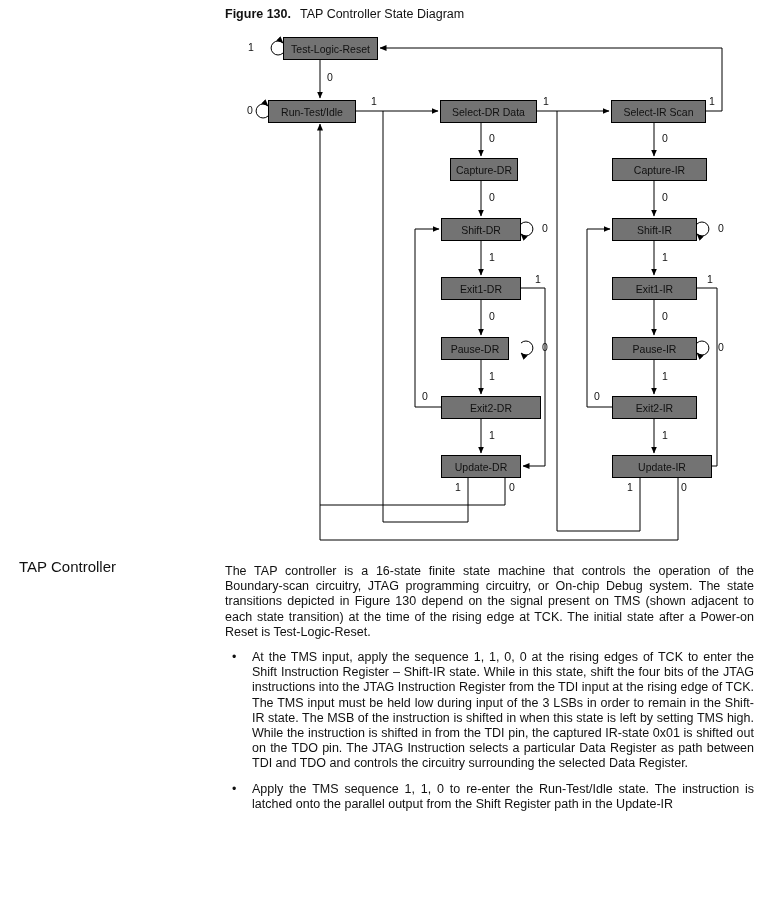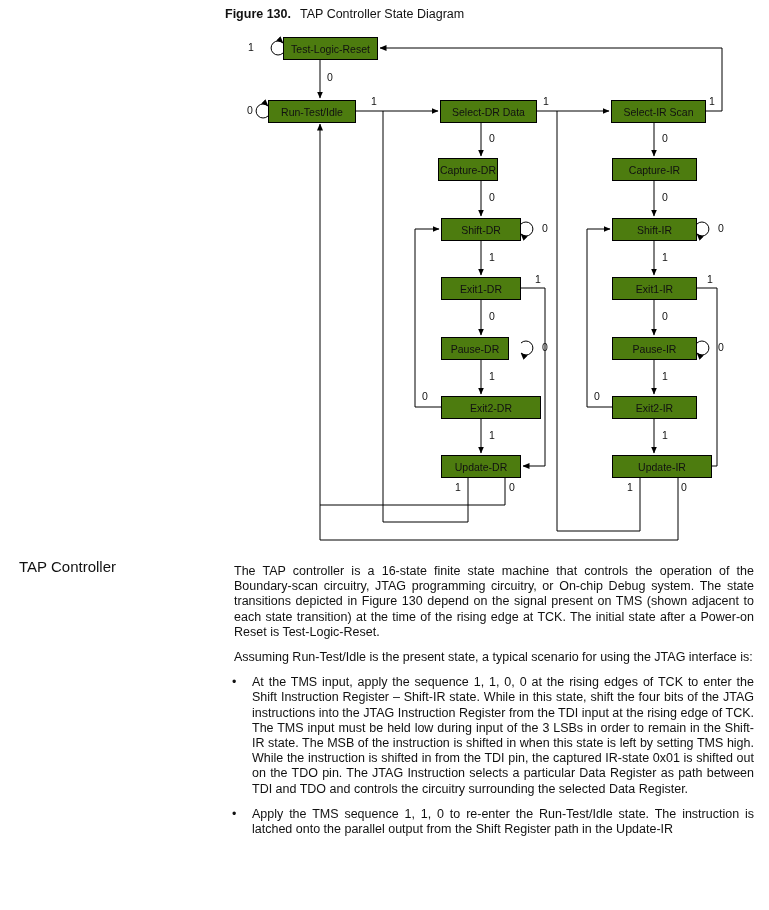--- a/index.html
+++ b/index.html
@@ -5,31 +5,31 @@
   html,body { margin:0; padding:0; background:#ffffff; }
   .page {
     position:relative; width:769px; height:910px; background:#ffffff;
     font-family:"Liberation Sans", sans-serif; color:#111; overflow:hidden;
   }
   .figure-title { position:absolute; left:225px; top:7px; font-size:12.5px; white-space:nowrap; }
   .figure-title .flabel { font-weight:bold; margin-right:9px; }
   svg.lines { position:absolute; left:0; top:0; }
   .state {
     position:absolute; height:23px; box-sizing:border-box;
-    border:1px solid #000; background:#4d7c0f;
+    border:1px solid #000; background:#737373;
     display:flex; align-items:center; justify-content:center;
     font-size:10.5px; white-space:nowrap;
   }
   .tms { position:absolute; font-size:10.5px; line-height:12px; }
   .section-heading { position:absolute; left:10px; top:558px; font-size:15px; font-weight:normal;margin-left:9px; }
   .body-text {
     position:absolute; left:222px; top:564px; width:532px;
     font-size:12.5px; line-height:15.2px; text-align:justify;
   }
-  .body-text p { margin:0 0 10px 12px; }
+  .body-text p { margin:0 0 10px 3px; }
   .bullet { display:flex; margin:0 0 10px 0; }
   .bullet .marker { flex:0 0 30px; box-sizing:border-box; padding-left:10px; }
   .bullet .btext { flex:1; text-align:justify; }
 </style>
 </head>
 <body>
 
 <div class="page">
 
   <div class="figure-title">
@@ -79,27 +79,27 @@
       <line x1="320" y1="540" x2="320" y2="124" marker-end="url(#arw)"></line>
       <polyline points="468,478 468,522 383,522 383,111"></polyline>
       <polyline points="640,478 640,531 557,531 557,111"></polyline>
     </g>
   </svg>
 
   <div class="state" style="left:283px;top:37px;width:95px">Test-Logic-Reset</div>
   <div class="state" style="left:268px;top:100px;width:88px">Run-Test/Idle</div>
   <div class="state" style="left:440px;top:100px;width:97px">Select-DR Data</div>
   <div class="state" style="left:611px;top:100px;width:95px">Select-IR Scan</div>
-  <div class="state" style="left:438px;top:158px;width:60px">Capture-DR</div>
+  <div class="state" style="left:450px;top:158px;width:68px">Capture-DR</div>
   <div class="state" style="left:441px;top:218px;width:80px">Shift-DR</div>
   <div class="state" style="left:441px;top:277px;width:80px">Exit1-DR</div>
   <div class="state" style="left:441px;top:337px;width:68px">Pause-DR</div>
   <div class="state" style="left:441px;top:396px;width:100px">Exit2-DR</div>
   <div class="state" style="left:441px;top:455px;width:80px">Update-DR</div>
-  <div class="state" style="left:612px;top:158px;width:85px">Capture-IR</div>
+  <div class="state" style="left:612px;top:158px;width:95px">Capture-IR</div>
   <div class="state" style="left:612px;top:218px;width:85px">Shift-IR</div>
   <div class="state" style="left:612px;top:277px;width:85px">Exit1-IR</div>
   <div class="state" style="left:612px;top:337px;width:85px">Pause-IR</div>
   <div class="state" style="left:612px;top:396px;width:85px">Exit2-IR</div>
   <div class="state" style="left:612px;top:455px;width:100px">Update-IR</div>
 
   <div class="tms" style="left:248px;top:41px">1</div>
   <div class="tms" style="left:327px;top:71px">0</div>
   <div class="tms" style="left:247px;top:104px">0</div>
   <div class="tms" style="left:371px;top:95px">1</div>
@@ -127,21 +127,20 @@
   <div class="tms" style="left:662px;top:429px">1</div>
   <div class="tms" style="left:594px;top:390px">0</div>
   <div class="tms" style="left:707px;top:273px">1</div>
   <div class="tms" style="left:627px;top:481px">1</div>
   <div class="tms" style="left:681px;top:481px">0</div>
 
   <div class="section-heading">TAP Controller</div>
 
   <div class="body-text">
     <p>The TAP controller is a 16-state finite state machine that controls the operation of the Boundary-scan circuitry, JTAG programming circuitry, or On-chip Debug system. The state transitions depicted in Figure 130 depend on the signal present on TMS (shown adjacent to each state transition) at the time of the rising edge at TCK. The initial state after a Power-on Reset is Test-Logic-Reset.</p>
-    <p>Assuming Run-Test/Idle is the present state, a typical scenario for using the JTAG interface is:</p>
     <div class="bullet">
       <span class="marker">•</span>
       <span class="btext">At the TMS input, apply the sequence 1, 1, 0, 0 at the rising edges of TCK to enter the Shift Instruction Register – Shift-IR state. While in this state, shift the four bits of the JTAG instructions into the JTAG Instruction Register from the TDI input at the rising edge of TCK. The TMS input must be held low during input of the 3 LSBs in order to remain in the Shift-IR state. The MSB of the instruction is shifted in when this state is left by setting TMS high. While the instruction is shifted in from the TDI pin, the captured IR-state 0x01 is shifted out on the TDO pin. The JTAG Instruction selects a particular Data Register as path between TDI and TDO and controls the circuitry surrounding the selected Data Register.</span>
     </div>
     <div class="bullet">
       <span class="marker">•</span>
       <span class="btext">Apply the TMS sequence 1, 1, 0 to re-enter the Run-Test/Idle state. The instruction is latched onto the parallel output from the Shift Register path in the Update-IR</span>
     </div>
   </div>
 

